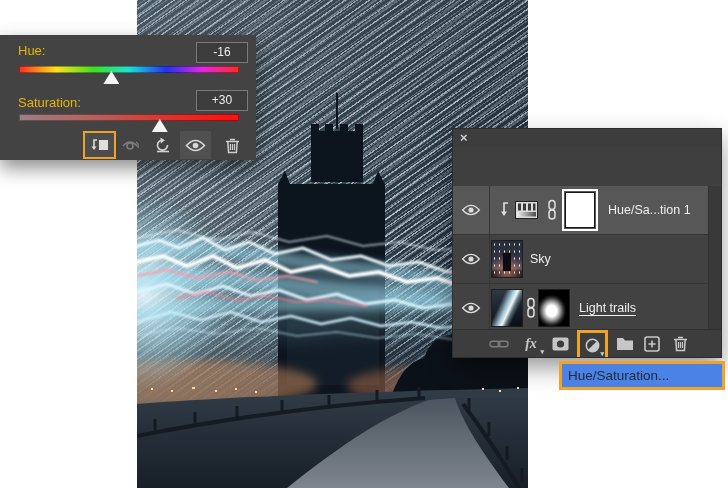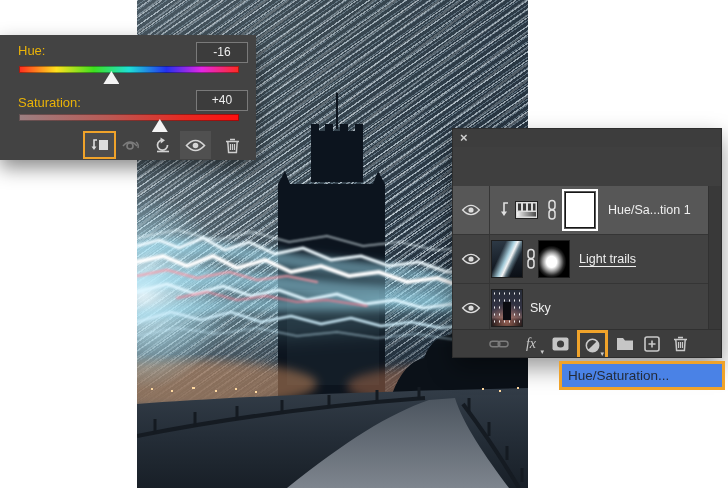--- a/index.html
+++ b/index.html
@@ -41,21 +41,21 @@
   .tab{position:absolute;left:0;top:0;width:62px;height:31px;background:#484848;color:#ececec;
        font-size:13px;font-weight:bold;line-height:31px;text-align:center;}
   .rows{position:absolute;left:0;top:57px;right:12px;}
   .lrow{position:relative;height:48px;border-bottom:1px solid #353535;background:#424242;}
   .lrow.sel{background:#575757;}
   .eyecol{position:absolute;left:0;top:0;width:36px;height:100%;border-right:1px solid #363636;
           display:flex;align-items:center;justify-content:center;}
   .thumb-img{position:absolute;top:5px;width:32px;height:38px;border:1px solid #1e1e1e;box-sizing:border-box;}
   .lname{position:absolute;top:0;height:100%;display:flex;align-items:center;color:#efefef;font-size:12.5px;}
   .gutter{position:absolute;right:0;top:57px;bottom:27px;width:12px;background:#393939;border-left:1px solid #313131;}
-  .ltoolbar{position:absolute;left:0;bottom:0;width:100%;height:27px;background:#3d3d3d;border-top:1px solid #303030;}
+  .ltoolbar{position:absolute;left:0;bottom:0;width:100%;height:27px;background:#3d3d3d;border-top:1px solid #303030;font-weight:bold;}
   .tbtn{position:absolute;top:0;height:27px;display:flex;align-items:center;justify-content:center;}
   .fx{font-size:14px;font-style:italic;color:#c9c9c9;font-family:"Liberation Serif",serif;}
   .ddcaret{position:absolute;font-size:7px;color:#c9c9c9;}
   .adj-hl{position:absolute;left:124px;top:0;width:31px;height:27px;border:3px solid #f0a32a;border-bottom:none;box-sizing:border-box;
           display:flex;align-items:center;justify-content:center;}
   .mask-sel{border:1px solid #161616;outline:2px solid #ffffff;outline-offset:1px;background:#ffffff;}
   
   .menuitem{position:absolute;left:559px;top:361px;width:166px;height:29px;box-sizing:border-box;
             border:3px solid #f0a32a;background:#4a82e6;z-index:4;color:#232b3a;font-size:13.5px;
             line-height:23px;padding-left:6px;white-space:nowrap;}
@@ -166,21 +166,21 @@
   </svg>
 </div>
 
 <div class="props">
   <div class="lbl" style="top:8px">Hue:</div>
   <div class="valbox" style="top:7px">-16</div>
   <div class="track hue-track"></div>
   <div class="thumb" id="hue-thumb" style="top: 36px; left: 103.4px;"></div>
 
   <div class="lbl" style="top:60px">Saturation:</div>
-  <div class="valbox" style="top:55px">+40</div>
+  <div class="valbox" style="top:55px">+30</div>
   <div class="track sat-track"></div>
   <div class="thumb" id="sat-thumb" style="top: 84px; left: 151.8px;"></div>
 
   <div class="props-icons">
     <div class="pbtn orange-box" style="left:83px;width:33px;background:#4d4d4d">
       <svg width="20" height="16" viewBox="0 0 20 16">
         <rect x="9" y="3" width="9" height="10" fill="#dedede"></rect>
         <path d="M7,3 H4 V10" stroke="#dedede" stroke-width="1.6" fill="none"></path>
         <path d="M1.5,9.5 L4,13 L6.5,9.5 Z" fill="#dedede"></path>
       </svg>
@@ -246,56 +246,56 @@
         <rect x="13" y="2.5" width="3" height="7" fill="#3a3a3a"></rect>
         <rect x="18" y="2.5" width="2.5" height="7" fill="#3a3a3a"></rect>
         <rect x="2" y="11" width="19" height="4.5" fill="url(#adjg)"></rect>
       </svg>
       <svg style="position:absolute;left:94px;top:13px" width="10" height="22" viewBox="0 0 10 22">
         <rect x="2" y="1.5" width="6" height="9" rx="3" fill="none" stroke="#e0e0e0" stroke-width="1.5"></rect>
         <rect x="2" y="11" width="6" height="9" rx="3" fill="none" stroke="#e0e0e0" stroke-width="1.5"></rect>
       </svg>
       <div class="thumb-img mask-sel" style="left:112px;width:30px;height:36px;top:6px"></div>
       <div class="lname" style="left:155px">Hue/Sa...tion 1</div>
-    </div>
-
-    <div class="lrow">
-      <div class="eyecol">
-        <svg width="20" height="12" viewBox="0 0 21 13">
-          <path d="M1.5,6.5 Q10.5,-3.5 19.5,6.5 Q10.5,16.5 1.5,6.5 Z" fill="none" stroke="#dcdcdc" stroke-width="1.6"></path>
-          <circle cx="10.5" cy="6.5" r="2.8" fill="#dcdcdc"></circle>
-        </svg>
-      </div>
-      <div class="thumb-img" style="left:38px;background:
-        linear-gradient(115deg, rgba(200,240,255,0) 30%, rgba(190,235,250,.85) 48%, rgba(255,255,255,.95) 56%, rgba(190,235,250,.4) 64%, rgba(0,0,0,0) 74%),
-        linear-gradient(170deg,#2e3a46,#141b24 65%,#0a0e14)"></div>
-      <svg style="position:absolute;left:73px;top:13px" width="10" height="22" viewBox="0 0 10 22">
-        <rect x="2" y="1.5" width="6" height="9" rx="3" fill="none" stroke="#e0e0e0" stroke-width="1.5"></rect>
-        <rect x="2" y="11" width="6" height="9" rx="3" fill="none" stroke="#e0e0e0" stroke-width="1.5"></rect>
-      </svg>
-      <div class="thumb-img" style="left:85px;background:#000;background-image:radial-gradient(ellipse 60% 55% at 42% 58%, #ffffff 28%, #9a9a9a 48%, #2a2a2a 68%, #000 82%)"></div>
-      <div class="lname" style="left:126px;text-decoration:underline;text-underline-offset:3px">Light trails</div>
     </div>
 
     <div class="lrow">
       <div class="eyecol">
         <svg width="20" height="12" viewBox="0 0 21 13">
           <path d="M1.5,6.5 Q10.5,-3.5 19.5,6.5 Q10.5,16.5 1.5,6.5 Z" fill="none" stroke="#dcdcdc" stroke-width="1.6"></path>
           <circle cx="10.5" cy="6.5" r="2.8" fill="#dcdcdc"></circle>
         </svg>
       </div>
       <div class="thumb-img" style="left:38px;background-image:
         radial-gradient(rgba(255,255,255,.9) 0.5px, rgba(255,255,255,0) 1px),
         radial-gradient(circle at 50% 88%, rgba(235,150,125,.6), rgba(235,150,125,0) 55%),
         linear-gradient(#262c38 0%,#333344 52%,#574a50 76%,#15121a 84%,#0a0a0c 100%);
         background-size:5px 7px,100% 100%,100% 100%">
         <div style="position:absolute;left:11px;top:12px;width:8px;height:18px;background:#0b0b10"></div>
       </div>
       <div class="lname" style="left:77px">Sky</div>
     </div>
+
+    <div class="lrow">
+      <div class="eyecol">
+        <svg width="20" height="12" viewBox="0 0 21 13">
+          <path d="M1.5,6.5 Q10.5,-3.5 19.5,6.5 Q10.5,16.5 1.5,6.5 Z" fill="none" stroke="#dcdcdc" stroke-width="1.6"></path>
+          <circle cx="10.5" cy="6.5" r="2.8" fill="#dcdcdc"></circle>
+        </svg>
+      </div>
+      <div class="thumb-img" style="left:38px;background:
+        linear-gradient(115deg, rgba(200,240,255,0) 30%, rgba(190,235,250,.85) 48%, rgba(255,255,255,.95) 56%, rgba(190,235,250,.4) 64%, rgba(0,0,0,0) 74%),
+        linear-gradient(170deg,#2e3a46,#141b24 65%,#0a0e14)"></div>
+      <svg style="position:absolute;left:73px;top:13px" width="10" height="22" viewBox="0 0 10 22">
+        <rect x="2" y="1.5" width="6" height="9" rx="3" fill="none" stroke="#e0e0e0" stroke-width="1.5"></rect>
+        <rect x="2" y="11" width="6" height="9" rx="3" fill="none" stroke="#e0e0e0" stroke-width="1.5"></rect>
+      </svg>
+      <div class="thumb-img" style="left:85px;background:#000;background-image:radial-gradient(ellipse 60% 55% at 42% 58%, #ffffff 28%, #9a9a9a 48%, #2a2a2a 68%, #000 82%)"></div>
+      <div class="lname" style="left:126px;text-decoration:underline;text-underline-offset:3px">Light trails</div>
+    </div>
   </div>
   <div class="gutter"></div>
 
   <div class="ltoolbar">
     <div class="tbtn" style="left:36px;width:20px">
       <svg width="20" height="10" viewBox="0 0 22 10">
         <rect x="1" y="2" width="11" height="6" rx="3" fill="none" stroke="#7c7c7c" stroke-width="1.5"></rect>
         <rect x="10" y="2" width="11" height="6" rx="3" fill="none" stroke="#7c7c7c" stroke-width="1.5"></rect>
       </svg>
     </div>

